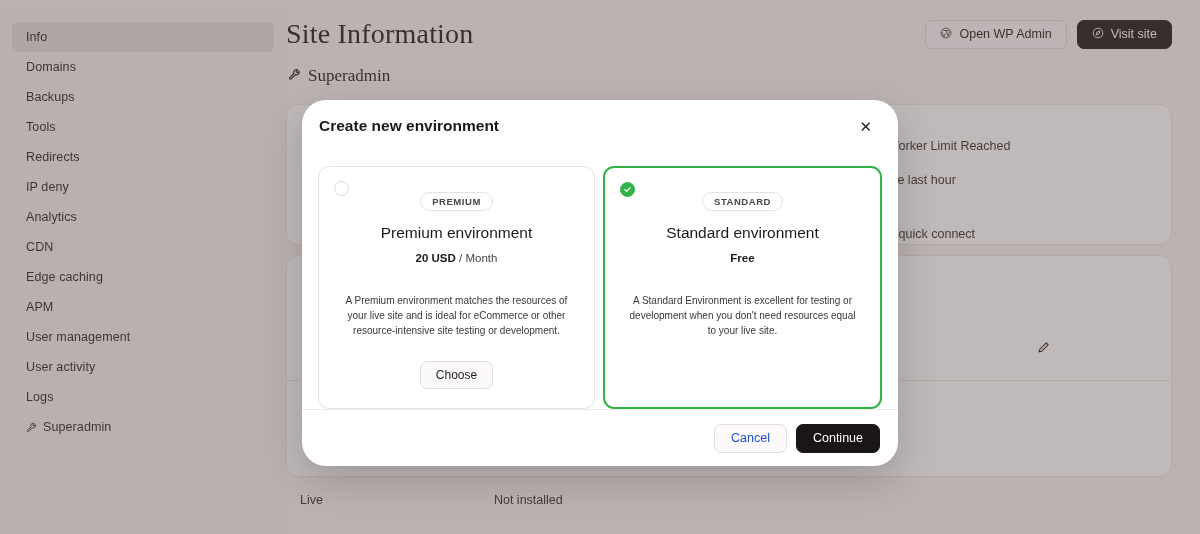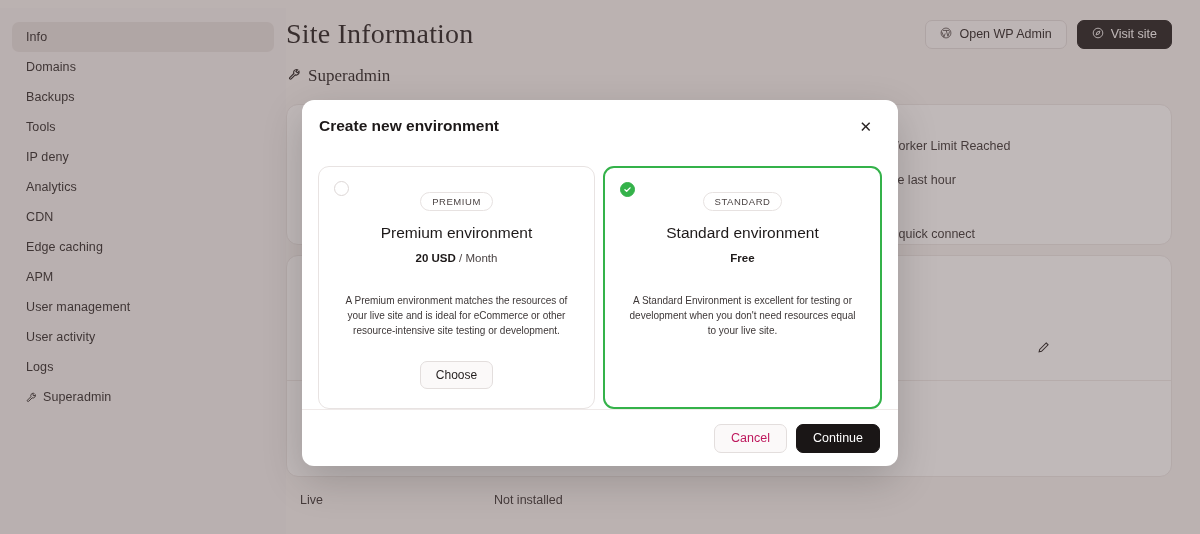--- a/index.html
+++ b/index.html
@@ -102,21 +102,21 @@
     position: absolute; inset: 0;
     background: rgba(90, 70, 70, 0.38);
     backdrop-filter: none;
   }
 
   .modal {
     position: absolute;
     left: 302px; top: 100px;
     width: 596px; height: 366px;
     background: #ffffff;
-    border-radius: 12px;
+    border-radius: 24px;
     box-shadow: 0 14px 40px rgba(0,0,0,.18);
     display: flex; flex-direction: column;
     overflow: hidden;
     justify-content: flex-end;
   }
   .modal-hd {
     height: 52px;
     display: flex; align-items: center; justify-content: space-between;
     padding: 0 22px 0 17px;
     flex: 0 0 auto;
@@ -147,21 +147,21 @@
     border: 1px solid #ddd7d6; background: #fff;
   }
   .radio.on {
     border-color: #34b24a; background: #34b24a;
     display: flex; align-items: center; justify-content: center;
   }
   .pill {
     display: block; width: fit-content; margin: 11px auto 0 auto;
     border: 1px solid #e7e2e1; border-radius: 11px;
     padding: 3px 11px;
-    font-size: 9.5px; letter-spacing: .55px; color: #4b4444;
+    font-size: 9.5px; letter-spacing: .55px; color: #4b4444; font-weight: bold;
   }
   .env-title {
     text-align: center; margin-top: 13px;
     font-size: 15.5px; font-weight: normal; color: #1d1919;
   }
   .env-price {
     text-align: center; margin-top: 10px;
     font-size: 11.5px; color: #1d1919;
   }
   .env-price b { font-weight: bold; }
@@ -178,41 +178,44 @@
   }
   .modal-ft {
     flex: 0 0 auto; height: 57px;
     border-top: 1px solid #efeae9;
     display: flex; align-items: center; justify-content: flex-end;
     gap: 9px; padding: 0 18px;
   }
   .ft-btn {
     height: 29px; padding: 0 16px; border-radius: 7px;
     font-size: 12.5px; cursor: pointer;
-    border: 1px solid #e3dedd; background: #fbf9f9; color: #be185d;
+    border: 1px solid #e3dedd; background: #fbf9f9; color: #1d4ed8;
   }
   .ft-btn.primary { background: #1a1616; color: #fff; border-color: #1a1616; }
 </style>
 </head>
 <body>
 
 <div class="app">
 
   <div class="sidebar">
     <div class="sb-item active">
       <span>Info</span>
     </div>
     <div class="sb-item">
       <span>Domains</span>
     </div>
     <div class="sb-item">
       <span>Backups</span>
     </div>
     <div class="sb-item">
       <span>Tools</span>
+    </div>
+    <div class="sb-item">
+      <span>Redirects</span>
     </div>
     <div class="sb-item">
       <span>IP deny</span>
     </div>
     <div class="sb-item">
       <span>Analytics</span>
     </div>
     <div class="sb-item">
       <span>CDN</span>
     </div>

